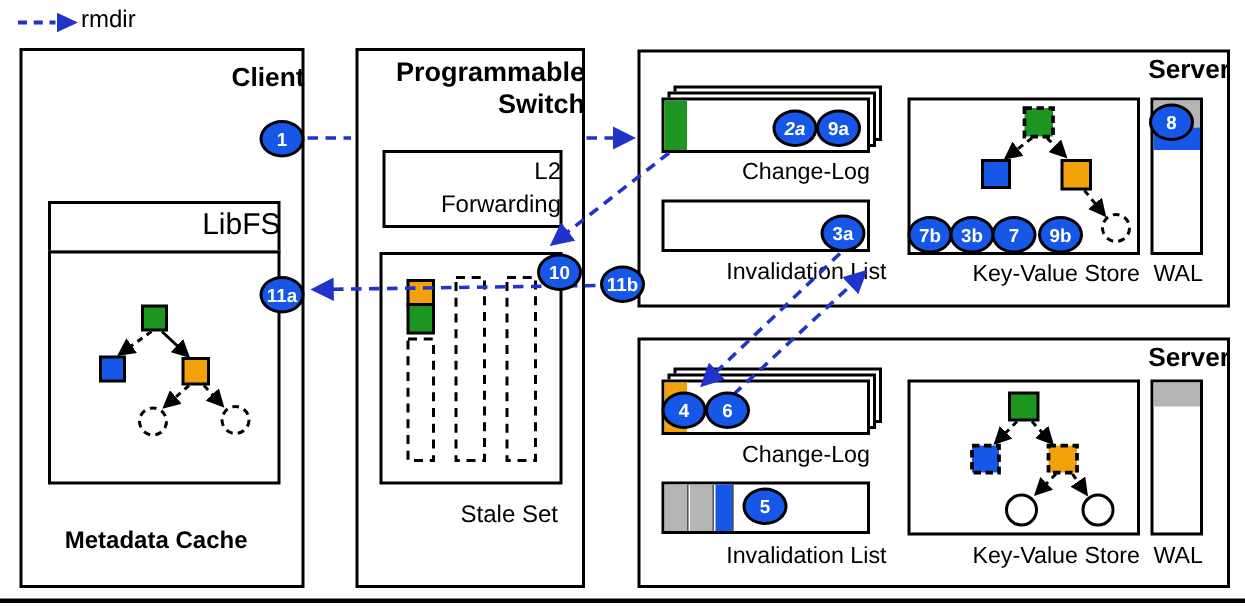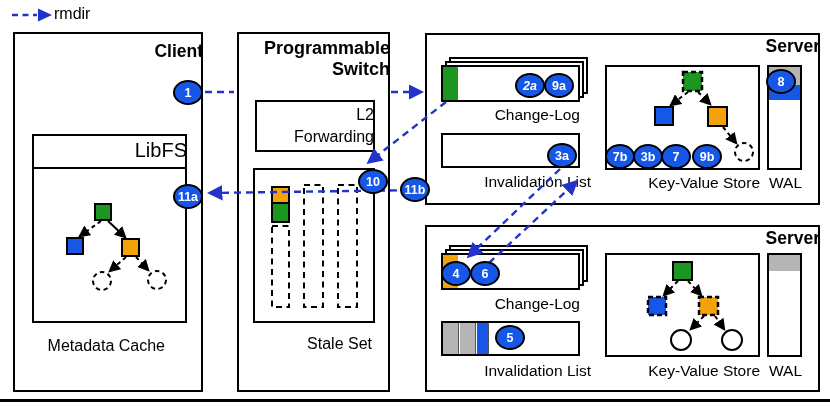--- a/index.html
+++ b/index.html
@@ -28,21 +28,21 @@
 </head>
 <body>
 
 <div id="canvas">
 
   <div class="box" style="left:13px; top:32px; width:190px; height:360px;"></div>
   <div class="label title" style="left:13px; top:42px; width:190px;">Client</div>
   <div class="box" style="left:32px; top:134px; width:155px; height:35px;"></div>
   <div class="label" style="left:32px; top:141px; width:155px; font-size:20px;">LibFS</div>
   <div class="box" style="left:32px; top:167px; width:155px; height:156px;"></div>
-  <div class="label" style="left:13px; top:337px; width:152px; font-size:16px;">Metadata Cache</div>
+  <div class="label" style="left:13px; top:352px; width:152px; font-size:16px;font-weight:bold;">Metadata Cache</div>
 
   <div class="box" style="left:237px; top:32px; width:153px; height:360px;"></div>
   <div class="label title" style="left:237px; top:38px; width:153px; font-size:18px; line-height:21px;">
     <span>Programmable</span><br>
     <span>Switch</span>
   </div>
   <div class="box" style="left:255px; top:100px; width:120px; height:52px;"></div>
   <div class="label" style="left:255px; top:104px; width:119px; line-height:22px; font-size:16px;">
     <span>L2</span><br>
     <span>Forwarding</span>

